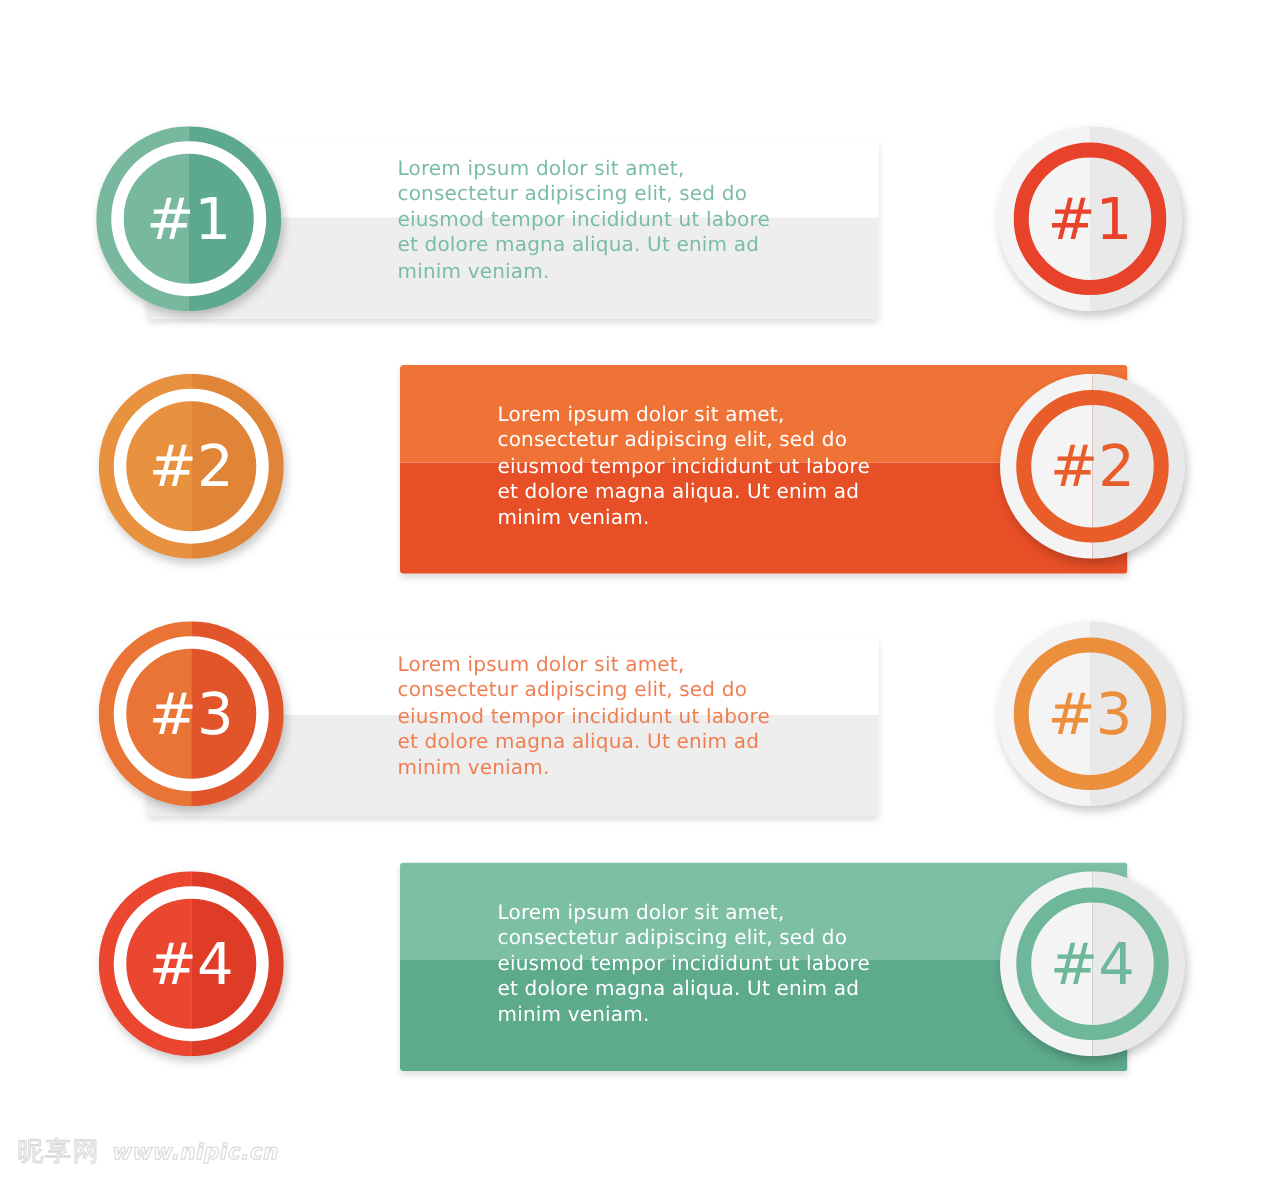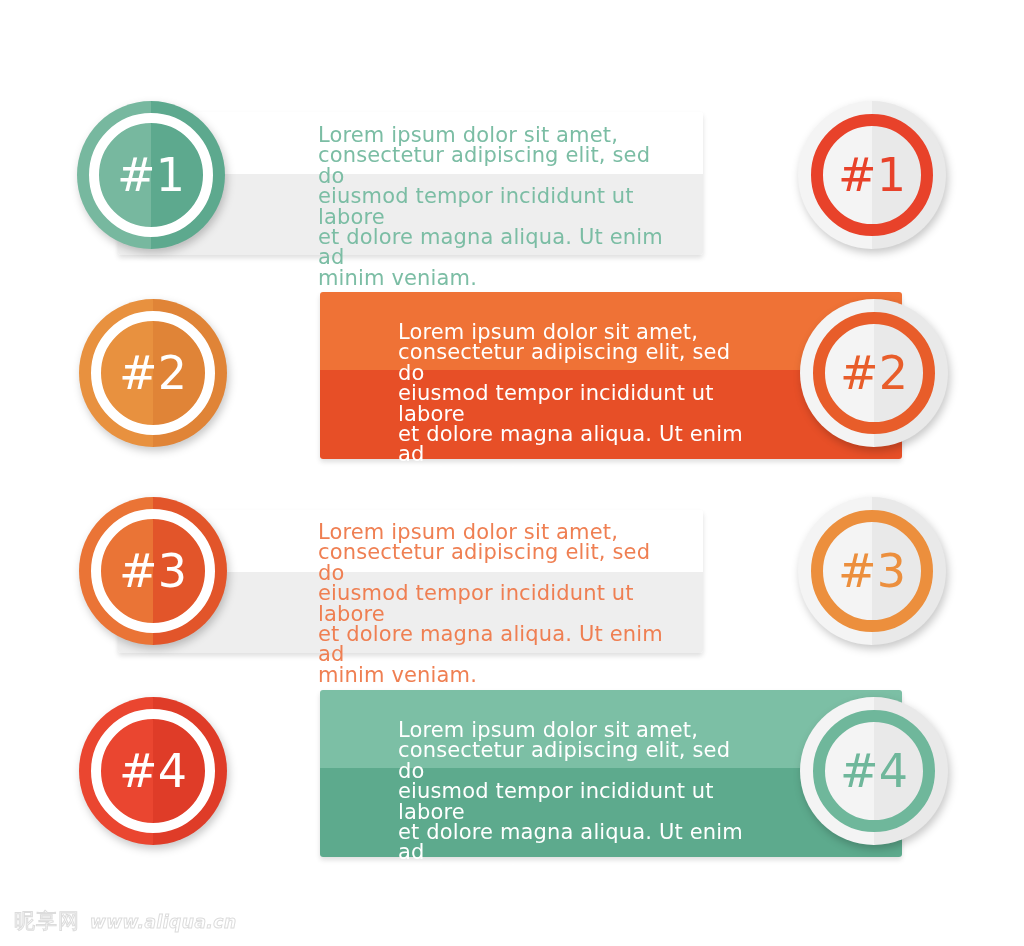--- a/index.html
+++ b/index.html
@@ -45,21 +45,21 @@
   .banner-orange .band-top    { background: #ef7236; }
   .banner-orange .band-bottom { background: #e74f27; }
 
   
   .banner-green .band-top    { background: #7cbfa5; }
   .banner-green .band-bottom { background: #5daa8d; }
 
   
   .banner-text {
     position: absolute;
-    font-size: 21px;
+    font-size: 16px;
     line-height: 20.4px;
     letter-spacing: 0.15px;
     white-space: pre-line;
     z-index: 6;
   }
   .text-green  { color: #7bbda4; }
   .text-orange { color: #ef7f52; }
   .text-white  { color: #ffffff; }
 
   
@@ -256,17 +256,17 @@
 
   <div class="circle circle-outline" style="left:800px; top:697px; width:148px; height:148px;">
     <div class="half half-l" style="background:#f4f4f4;"></div>
     <div class="half half-r" style="background:#e9e9e9;"></div>
     <div class="ring" style="border-color:#6fb79b;"></div>
     <span class="label" style="color:#6fb79b;">#4</span>
   </div>
 
   <div class="watermark">
     <span class="wm-logo">昵享网</span>
-    <span class="wm-url">www.aliqua.cn</span>
+    <span class="wm-url">www.nipic.cn</span>
   </div>
 
 
 </div>
 
 </body></html>

